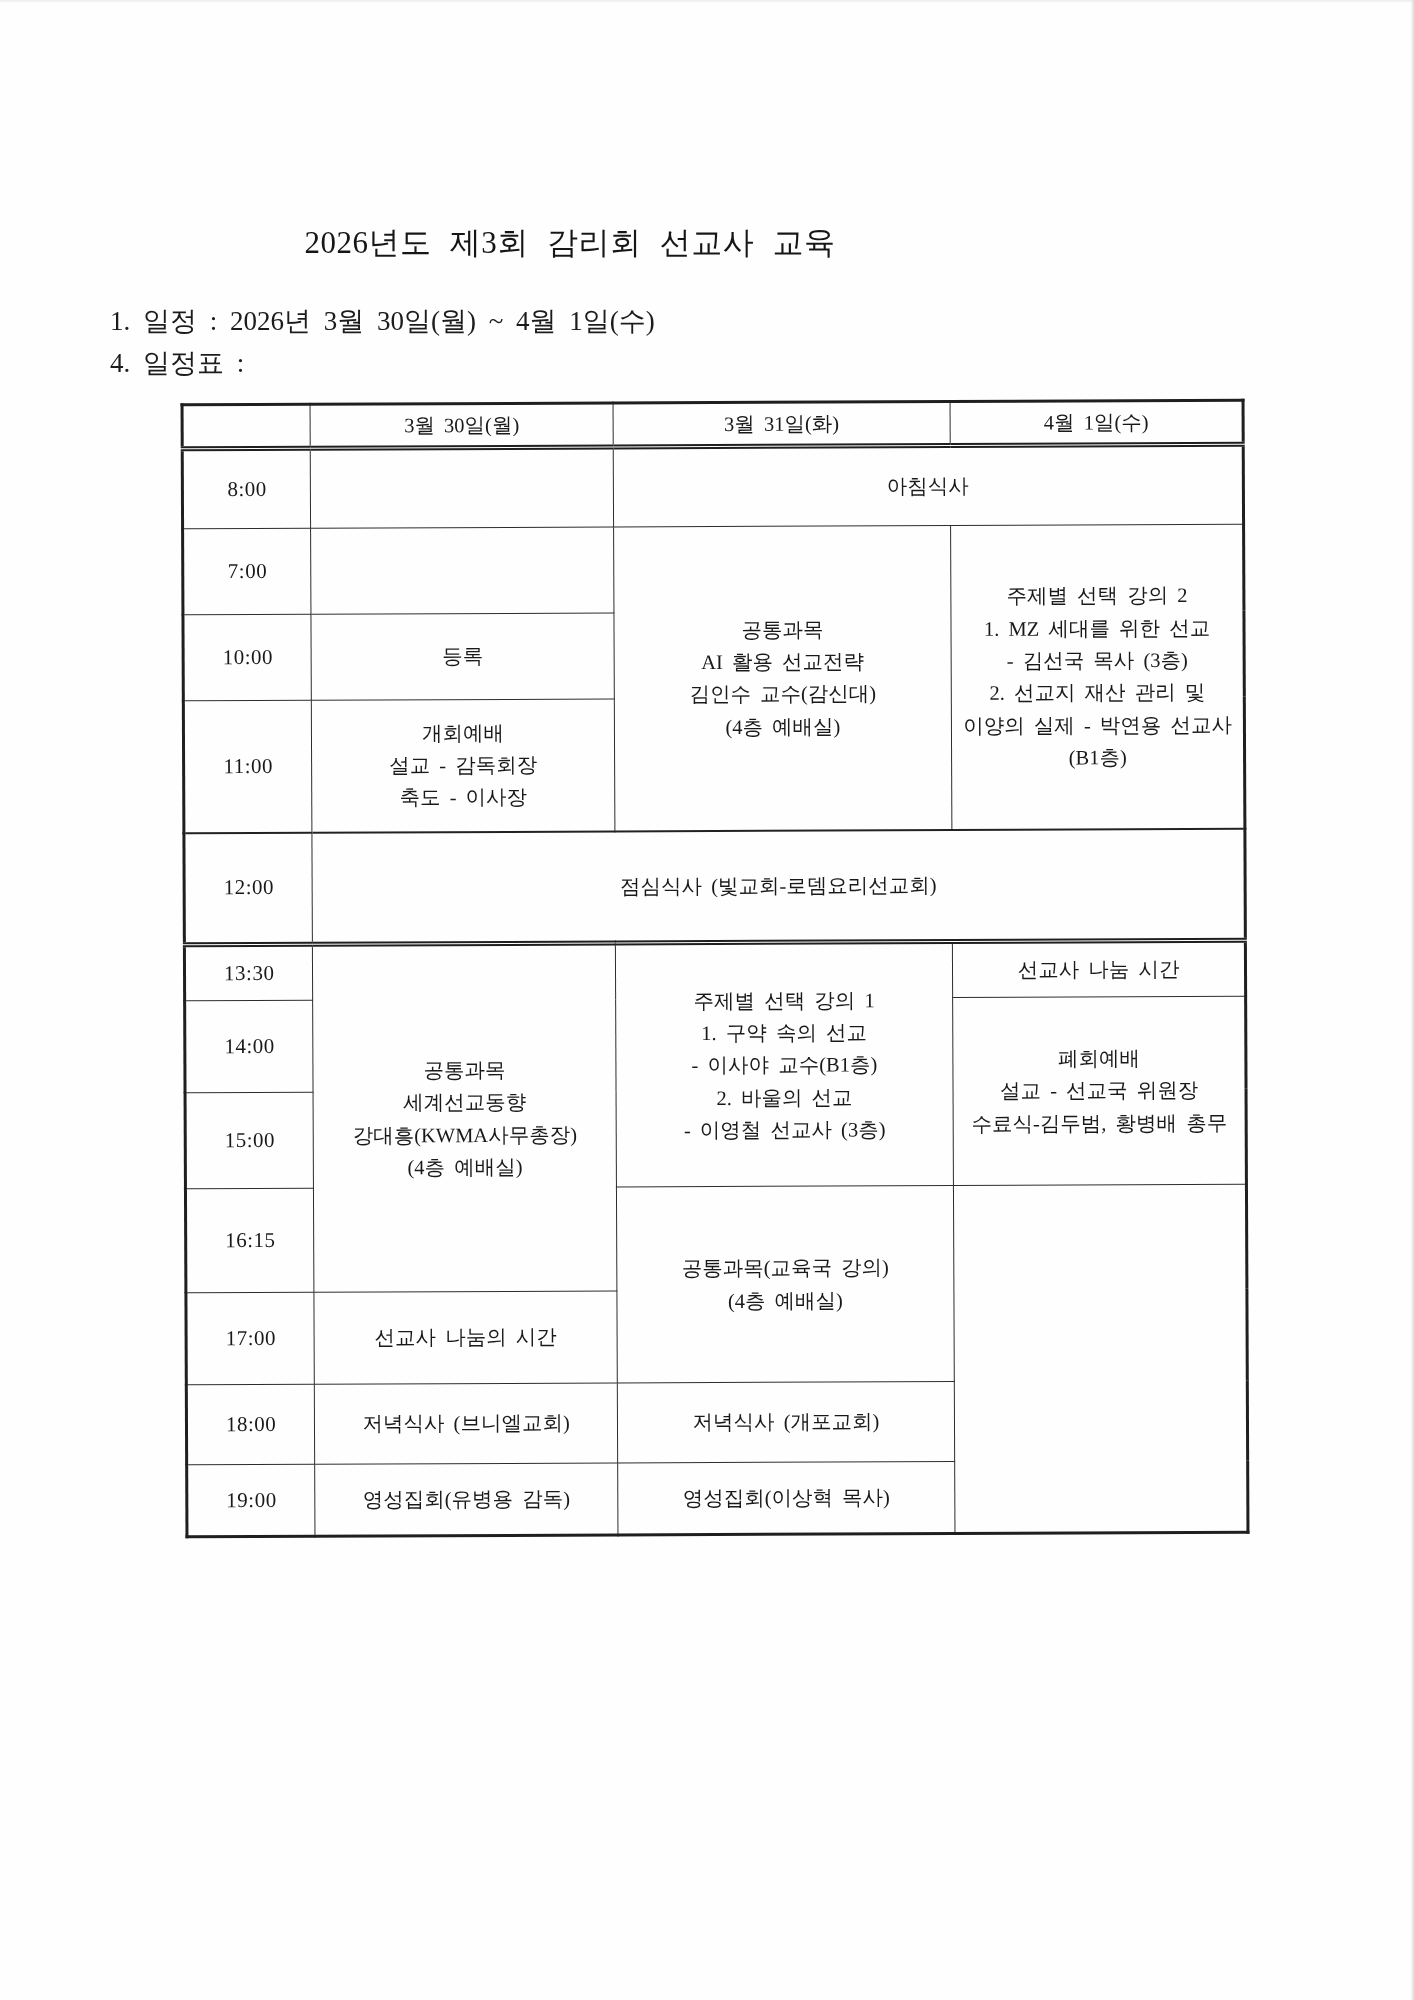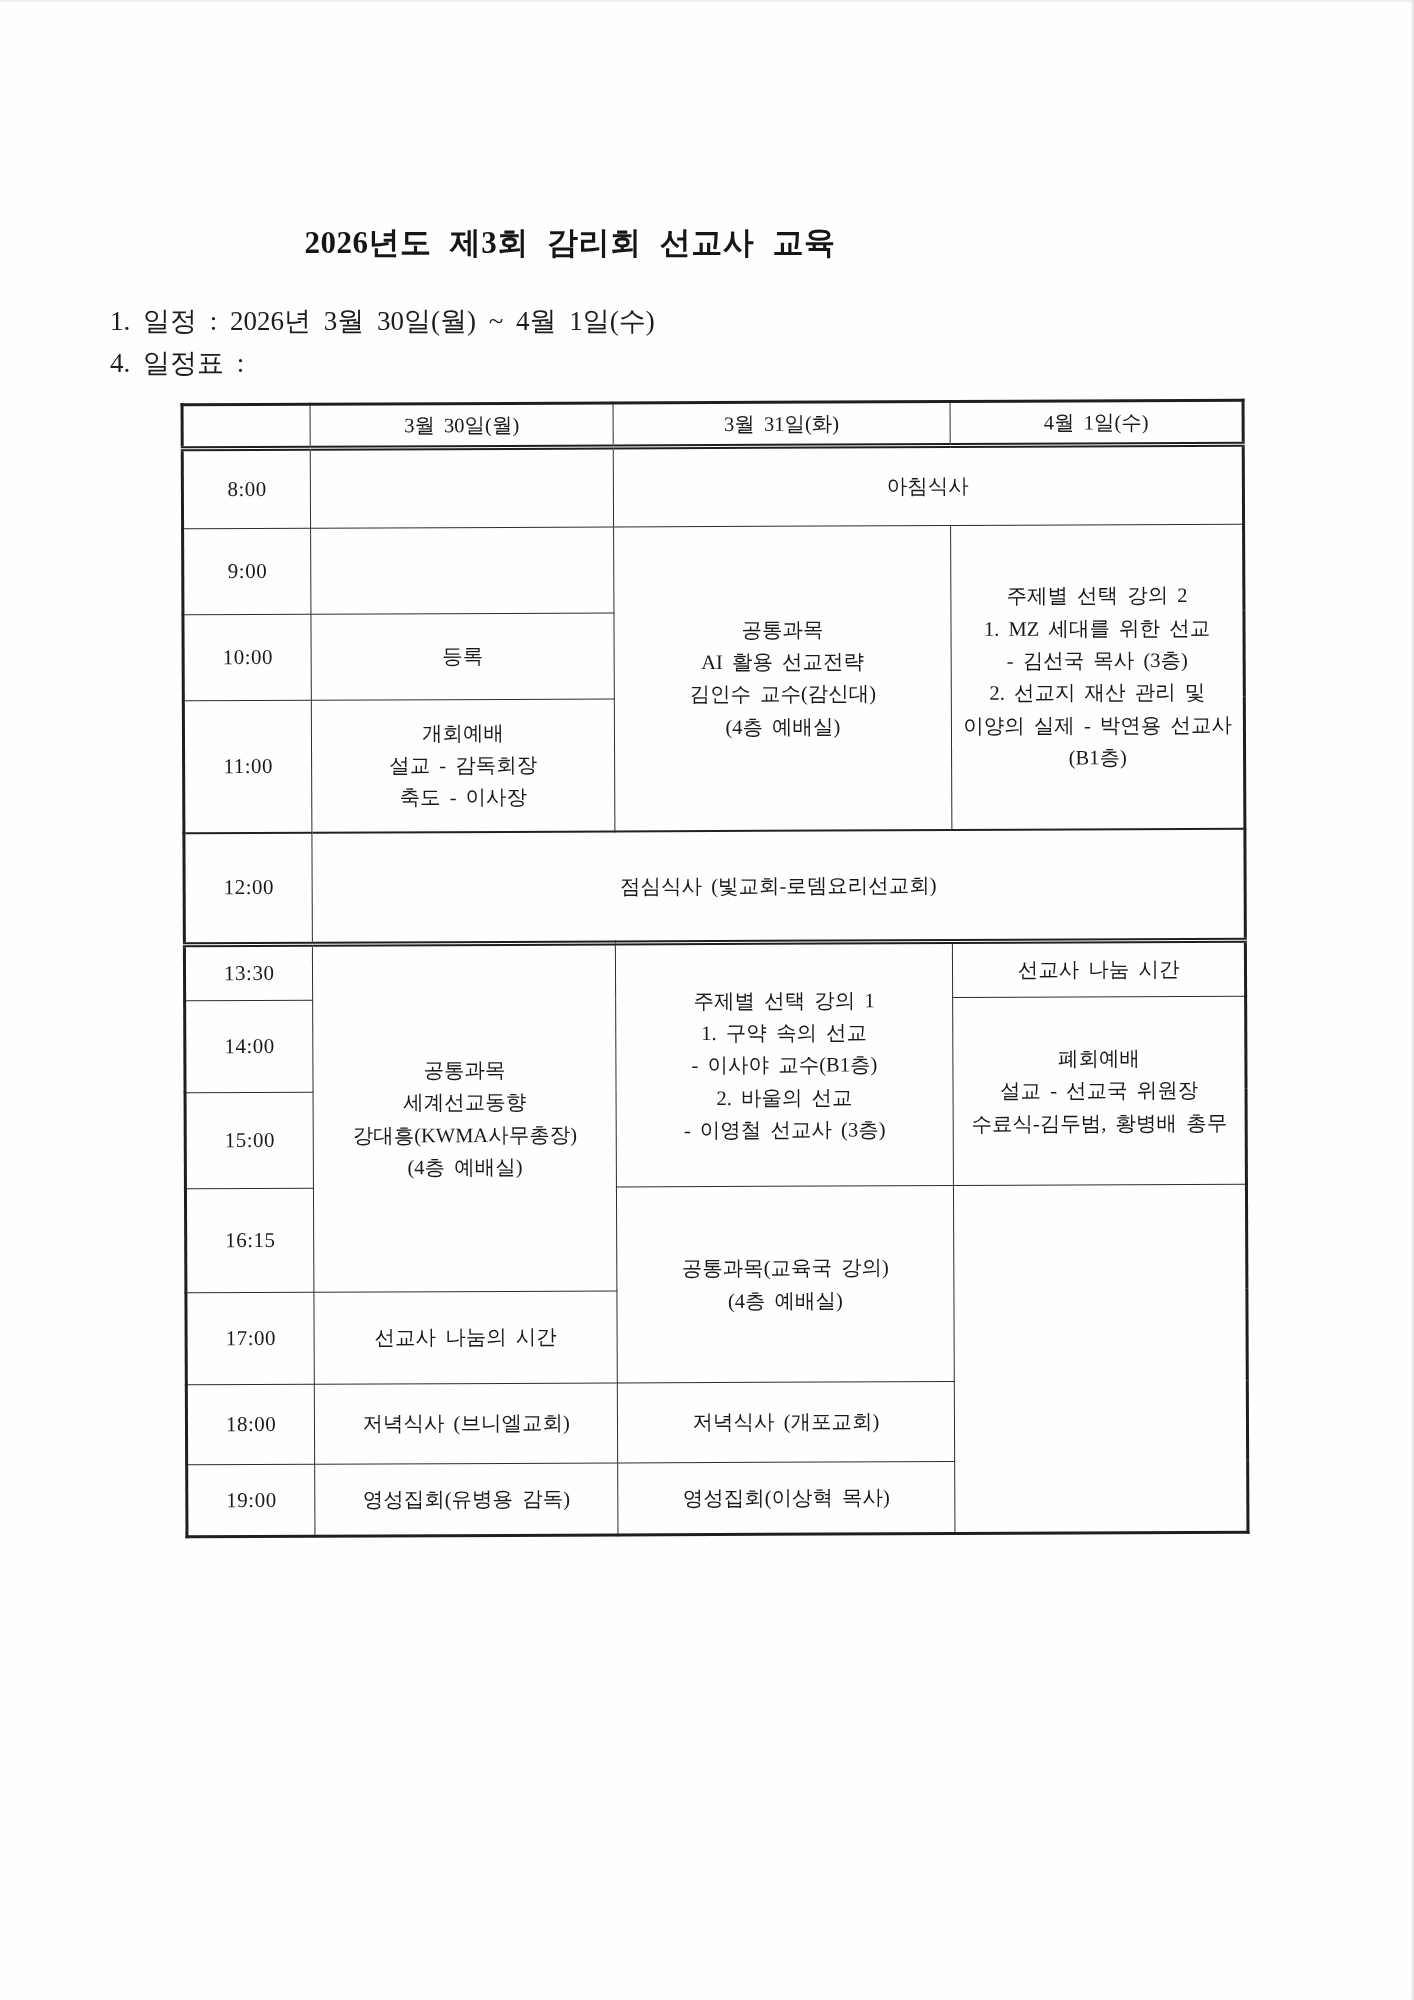--- a/index.html
+++ b/index.html
@@ -19,21 +19,21 @@
   .doc {
     position: absolute;
     left: 110px; top: 0;
     width: 1160px;
   }
   .title {
     margin-top: 222px;
     width: 920px;
     text-align: center;
     font-size: 31px;
-    font-weight: bold;
+    font-weight: normal;
     letter-spacing: 0.5px;
     word-spacing: 10px;
     color: #161616;
   }
   .info-list {
     margin-top: 36px;
     font-size: 27px;
     line-height: 42px;
     word-spacing: 6px;
     color: #1c1c1c;
@@ -104,21 +104,21 @@
         <td>4월 1일(수)</td>
       </tr>
 
       <tr class="r8">
         <td class="time">8:00</td>
         <td></td>
         <td class="cell" colspan="2">아침식사</td>
       </tr>
 
       <tr class="r9">
-        <td class="time">9:00</td>
+        <td class="time">7:00</td>
         <td></td>
         <td class="cell" rowspan="3">공통과목
 AI 활용 선교전략
 김인수 교수(감신대)
 (4층 예배실)</td>
         <td class="cell" rowspan="3">주제별 선택 강의 2
 1. MZ 세대를 위한 선교
 - 김선국 목사 (3층)
 2. 선교지 재산 관리 및
 이양의 실제 - 박연용 선교사

